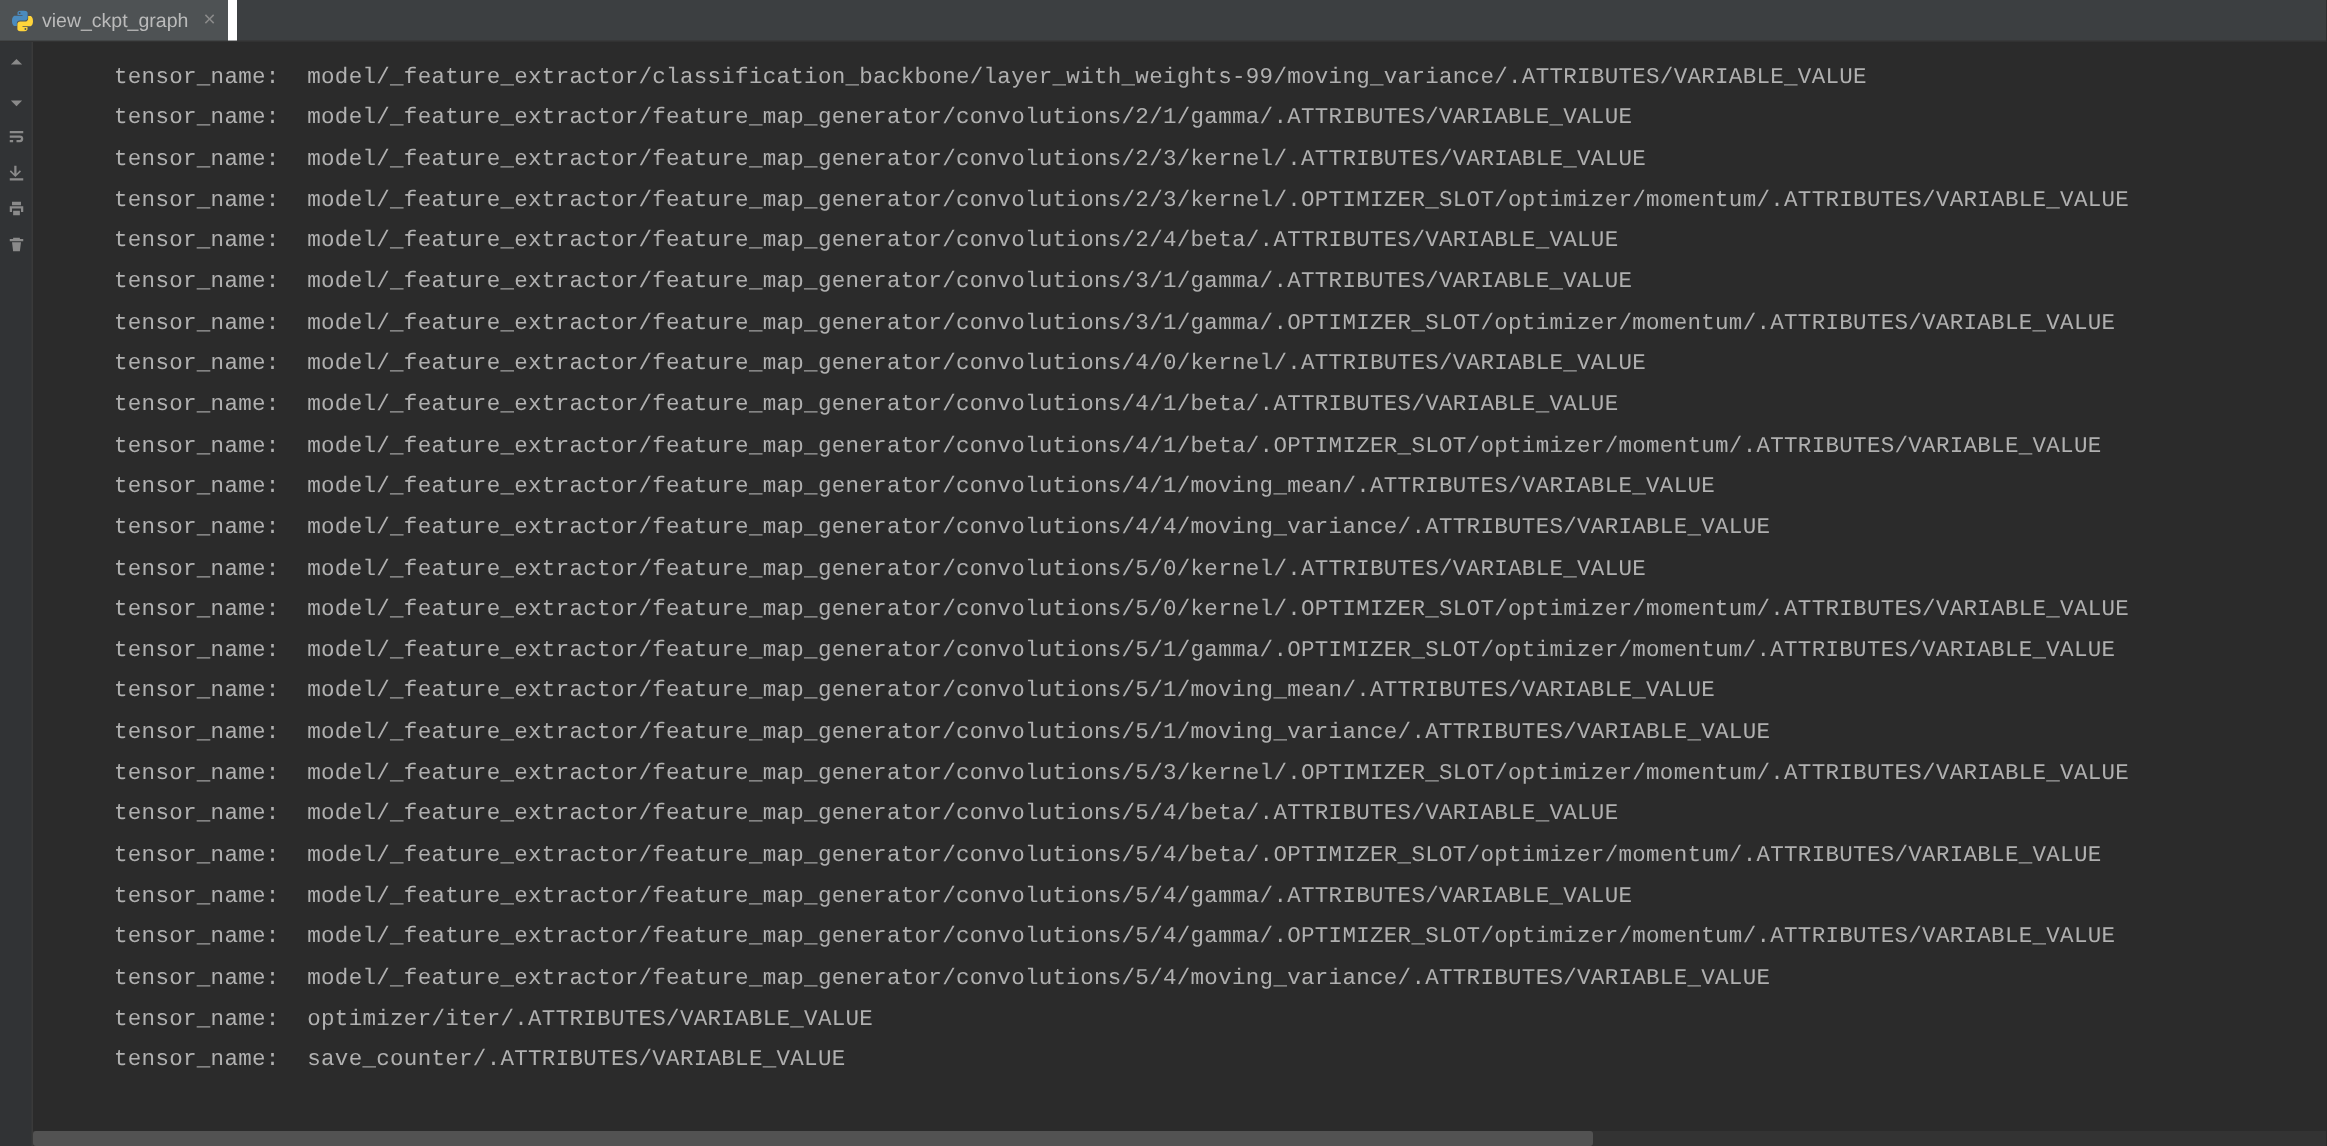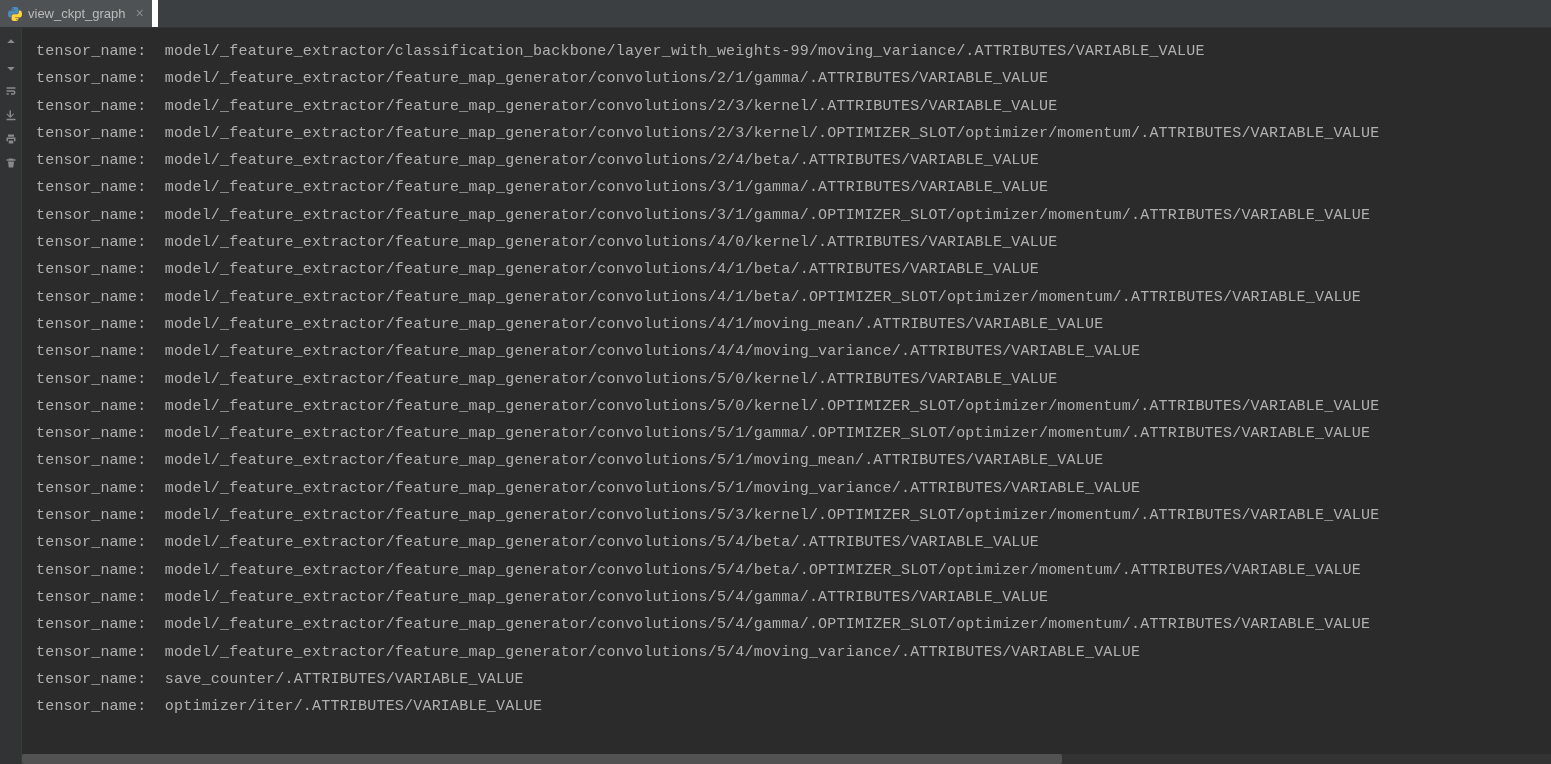--- a/index.html
+++ b/index.html
@@ -81,20 +81,21 @@
       overflow: hidden;
       position: relative;
     }
     .line {
       white-space: pre;
       line-height: 27.3px;
       font-size: 15px;
       letter-spacing: 0.2px;
       color: #b0b0b0;
       font-family: 'Consolas', 'Monaco', 'Courier New', monospace;
+      margin-left: 40px;
     }
     .scrollbar-h {
       position: absolute;
       bottom: 0;
       left: 22px;
       right: 0;
       height: 10px;
       background: rgba(60,60,60,0.5);
     }
     .scrollbar-thumb {
@@ -174,20 +175,20 @@
       <div class="line">tensor_name:  model/_feature_extractor/feature_map_generator/convolutions/5/0/kernel/.OPTIMIZER_SLOT/optimizer/momentum/.ATTRIBUTES/VARIABLE_VALUE</div>
       <div class="line">tensor_name:  model/_feature_extractor/feature_map_generator/convolutions/5/1/gamma/.OPTIMIZER_SLOT/optimizer/momentum/.ATTRIBUTES/VARIABLE_VALUE</div>
       <div class="line">tensor_name:  model/_feature_extractor/feature_map_generator/convolutions/5/1/moving_mean/.ATTRIBUTES/VARIABLE_VALUE</div>
       <div class="line">tensor_name:  model/_feature_extractor/feature_map_generator/convolutions/5/1/moving_variance/.ATTRIBUTES/VARIABLE_VALUE</div>
       <div class="line">tensor_name:  model/_feature_extractor/feature_map_generator/convolutions/5/3/kernel/.OPTIMIZER_SLOT/optimizer/momentum/.ATTRIBUTES/VARIABLE_VALUE</div>
       <div class="line">tensor_name:  model/_feature_extractor/feature_map_generator/convolutions/5/4/beta/.ATTRIBUTES/VARIABLE_VALUE</div>
       <div class="line">tensor_name:  model/_feature_extractor/feature_map_generator/convolutions/5/4/beta/.OPTIMIZER_SLOT/optimizer/momentum/.ATTRIBUTES/VARIABLE_VALUE</div>
       <div class="line">tensor_name:  model/_feature_extractor/feature_map_generator/convolutions/5/4/gamma/.ATTRIBUTES/VARIABLE_VALUE</div>
       <div class="line">tensor_name:  model/_feature_extractor/feature_map_generator/convolutions/5/4/gamma/.OPTIMIZER_SLOT/optimizer/momentum/.ATTRIBUTES/VARIABLE_VALUE</div>
       <div class="line">tensor_name:  model/_feature_extractor/feature_map_generator/convolutions/5/4/moving_variance/.ATTRIBUTES/VARIABLE_VALUE</div>
+      <div class="line">tensor_name:  optimizer/iter/.ATTRIBUTES/VARIABLE_VALUE</div>
       <div class="line">tensor_name:  save_counter/.ATTRIBUTES/VARIABLE_VALUE</div>
-      <div class="line">tensor_name:  optimizer/iter/.ATTRIBUTES/VARIABLE_VALUE</div>
     </div>
 </div>
 
 <div class="scrollbar-h">
   <div class="scrollbar-thumb"></div>
 </div>
 
 </body></html>

